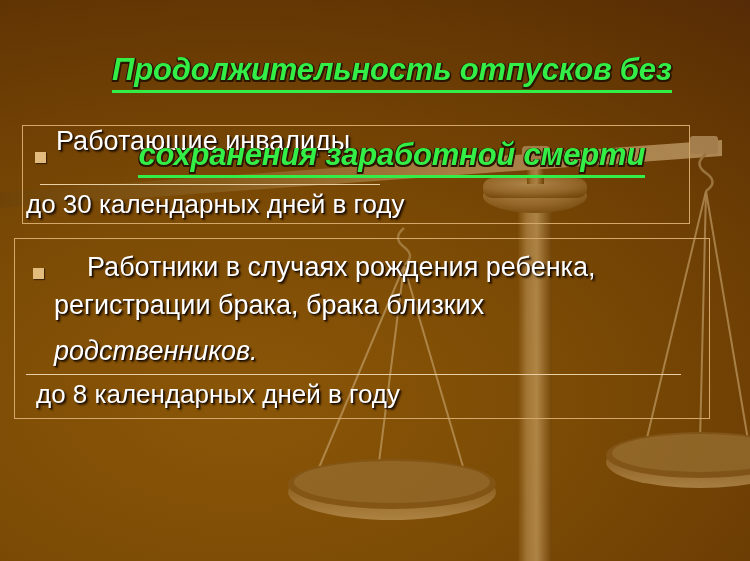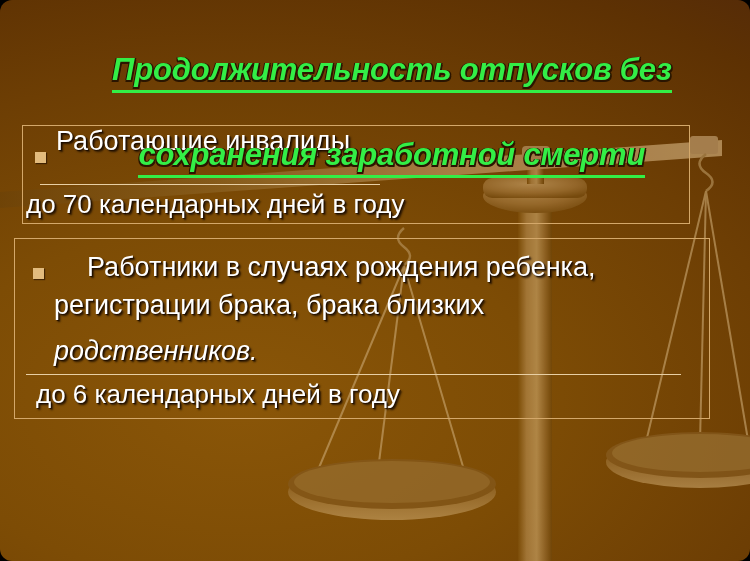--- a/index.html
+++ b/index.html
@@ -10,21 +10,20 @@
   }
   .slide {
     position: relative;
     width: 750px;
     height: 561px;
     overflow: hidden;
     font-family: "Liberation Sans", "DejaVu Sans", sans-serif;
     background-color: #7b4a04;
     background-image:
       radial-gradient(120% 95% at 32% 72%, #8a5608 0%, #7d4c05 34%, #6d3e04 62%, #5d3103 85%, #52290a 100%);
-    border-radius: 12px;
   }
 
   
   .scales {
     position: absolute;
     inset: 0;
     z-index: 0;
     pointer-events: none;
   }
 
@@ -177,23 +176,23 @@
 
   <div class="title">
     <span class="title-line">Продолжительность отпусков без</span><br>
     <span class="title-line">сохранения заработной смерти</span>
   </div>
 
   <div class="box" id="box-1"></div>
   <span class="bullet" id="b1-bullet"></span>
   <div class="line" id="b1-title">Работающие инвалиды</div>
   <div class="divider" id="b1-div"></div>
-  <div class="line small" id="b1-sub">до 70 календарных дней в году</div>
+  <div class="line small" id="b1-sub">до 30 календарных дней в году</div>
 
   <div class="box" id="box-2"></div>
   <span class="bullet" id="b2-bullet"></span>
   <div class="line" id="b2-l1">Работники в случаях рождения ребенка,</div>
   <div class="line" id="b2-l2">регистрации брака, брака близких</div>
   <div class="line" id="b2-l3">родственников.</div>
   <div class="divider" id="b2-div"></div>
-  <div class="line small" id="b2-sub">до 6 календарных дней в году</div>
+  <div class="line small" id="b2-sub">до 8 календарных дней в году</div>
 
 </div>
 
 </body></html>

